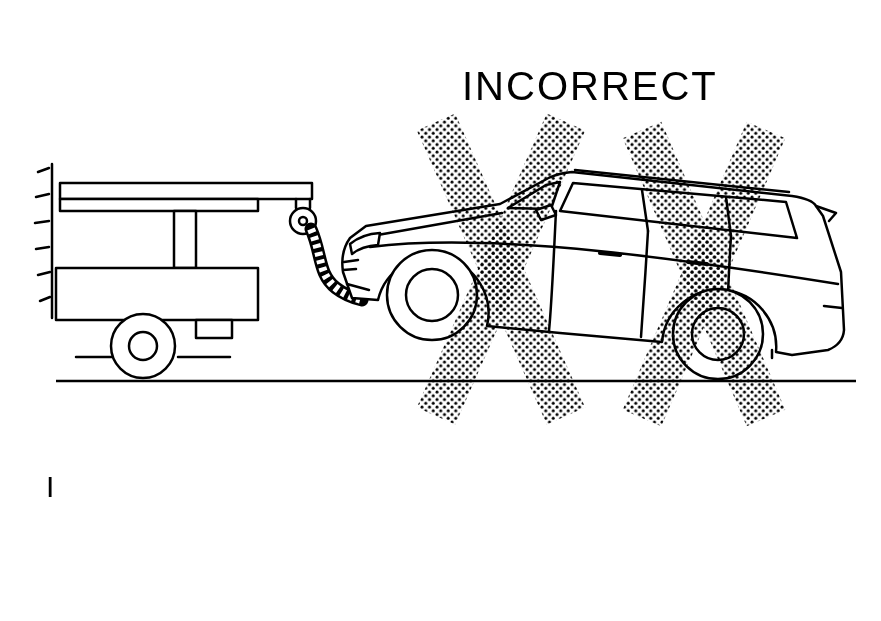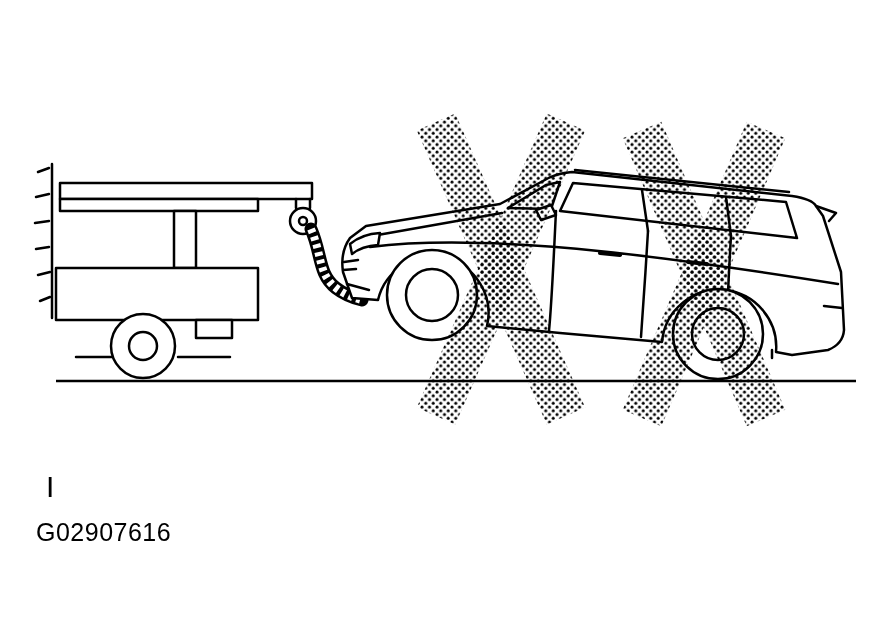--- a/index.html
+++ b/index.html
@@ -44,20 +44,21 @@
     font-size: 25px;
     font-weight: 400;
     letter-spacing: 0.5px;
   }
 </style>
 </head>
 <body>
 
 <div class="canvas">
 
+  <div class="title">INCORRECT</div>
 
   <svg class="illustration" width="881" height="621" viewBox="0 0 881 621">
     <defs>
       <pattern id="halftone" width="7.5" height="7.5" patternUnits="userSpaceOnUse">
         <circle cx="2" cy="2" r="1.5" fill="#000"></circle>
         <circle cx="5.75" cy="5.75" r="1.5" fill="#000"></circle>
       </pattern>
     </defs>
 
     <g stroke="#000" fill="none" stroke-width="2.5" stroke-linecap="round" stroke-linejoin="round">
@@ -140,15 +141,14 @@
 
     <g>
       <line x1="436" y1="122" x2="566" y2="416" stroke="url(#halftone)" stroke-width="42"></line>
       <line x1="566" y1="122" x2="436" y2="416" stroke="url(#halftone)" stroke-width="42"></line>
       <line x1="642" y1="130" x2="766" y2="418" stroke="url(#halftone)" stroke-width="42"></line>
       <line x1="766" y1="130" x2="642" y2="418" stroke="url(#halftone)" stroke-width="42"></line>
     </g>
   </svg>
 
   <div class="marker">I</div>
-  <div class="figure-id">G02907616</div>
 
 </div>
 
 </body></html>

